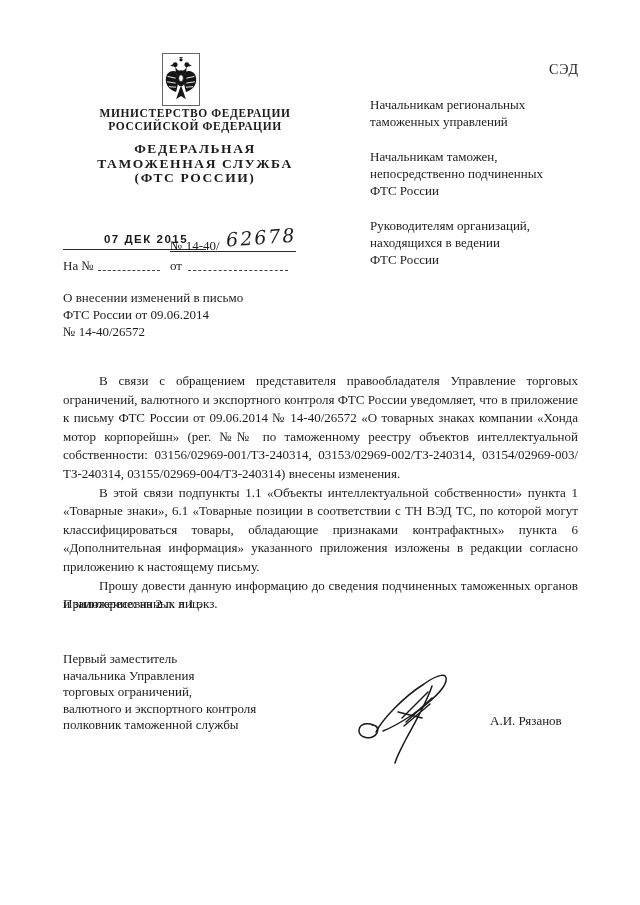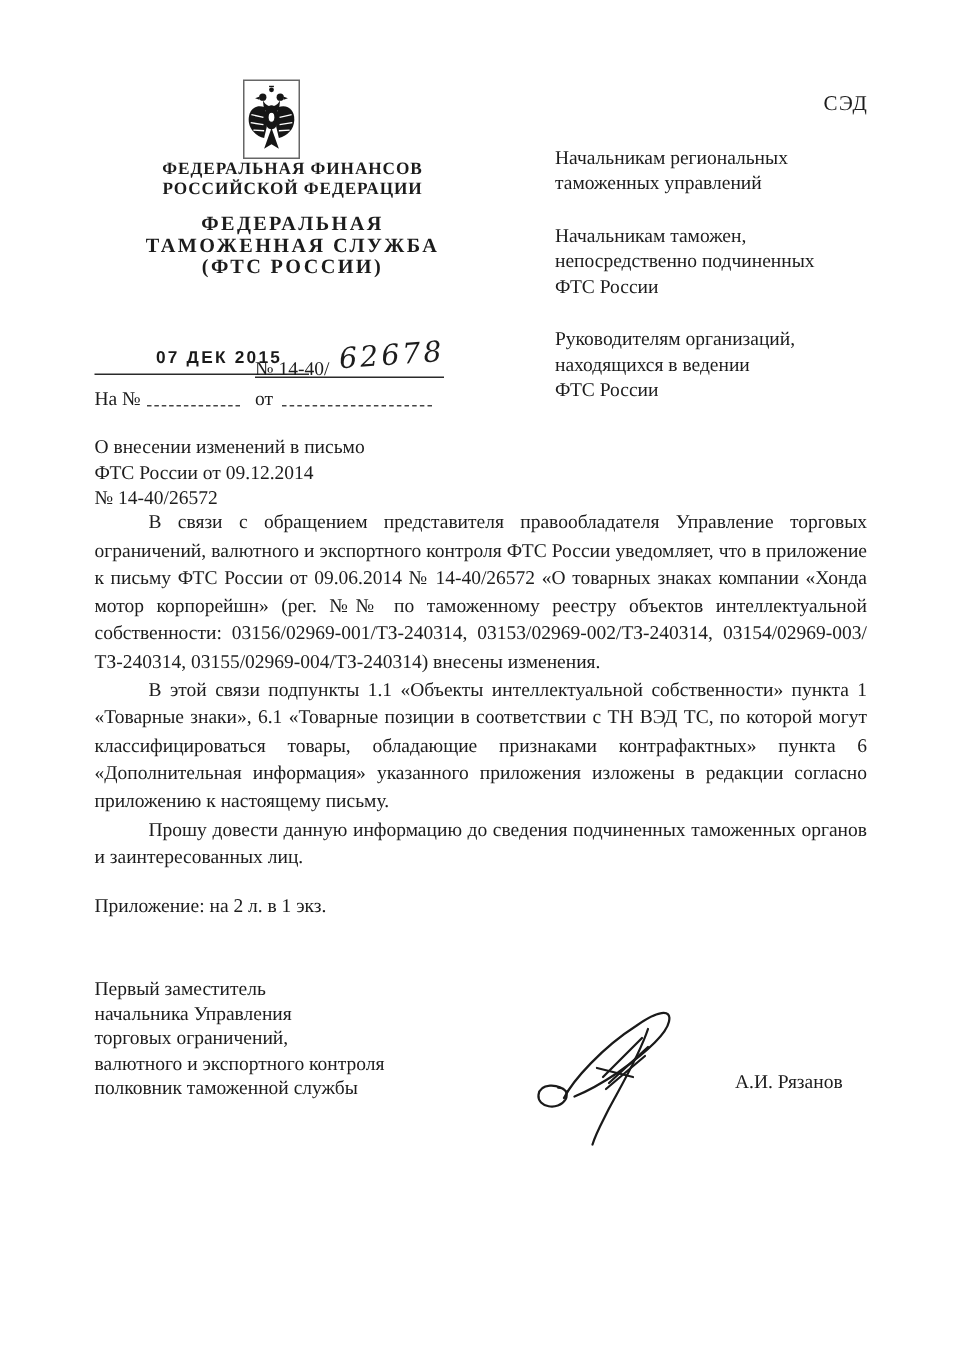--- a/index.html
+++ b/index.html
@@ -52,21 +52,21 @@
   .line-solid-b{left:170px;top:239px;width:126px;height:12px;border-bottom:1.5px solid #2a2a2a;}
   .reply-label{left:63px;top:258px;font-size:13px;text-align:right;}
   .line-dash-a{left:98px;top:258px;width:62px;height:12px;border-bottom:1.5px dashed #444;}
   .reply-from-label{left:170px;top:258px;font-size:13px;}
   .line-dash-b{left:188px;top:258px;width:100px;height:12px;border-bottom:1.5px dashed #444;}
 
   
   .subject{left:63px;top:289px;width:250px;font-size:13px;line-height:17px;white-space:pre-line;}
 
   
-  .body-text{left:63px;top:339px;width:515px;font-size:13px;line-height:18.6px;text-align:justify;}
+  .body-text{left:63px;top:372px;width:515px;font-size:13px;line-height:18.6px;text-align:justify;}
   .body-text p{margin:0;text-indent:36px;}
 
   
   .attachment{left:63px;top:596px;font-size:13px;}
 
   
   .sig-title{left:63px;top:651px;width:240px;font-size:13px;line-height:16.5px;white-space:pre-line;}
   .sig-svg{left:340px;top:660px;}
   .sig-name{left:490px;top:713px;font-size:13px;}
 </style>
@@ -98,21 +98,21 @@
         <path d="M5.5,33.5 L13.5,34"></path>
         <path d="M34,22 L25,24"></path>
         <path d="M34.5,28 L25,29.5"></path>
         <path d="M32.5,33.5 L24.5,34"></path>
       </g>
       <ellipse cx="19" cy="24" rx="2.6" ry="3.8" fill="#ffffff" stroke="#151515" stroke-width="0.9"></ellipse>
     </svg>
   </div>
 
   <div class="abs letterhead">
-    <div class="ministry">ФЕДЕРАЛЬНАЯ ФИНАНСОВ
+    <div class="ministry">МИНИСТЕРСТВО ФЕДЕРАЦИИ
 РОССИЙСКОЙ ФЕДЕРАЦИИ</div>
     <div class="agency">ФЕДЕРАЛЬНАЯ
 ТАМОЖЕННАЯ СЛУЖБА
 (ФТС РОССИИ)</div>
   </div>
 
   <div class="abs recipients">
     <div class="recipient-block">Начальникам региональных
 таможенных управлений</div>
     <div class="recipient-block">Начальникам таможен,
@@ -127,21 +127,21 @@
   <div class="abs line-solid-a"></div>
   <div class="abs line-solid-b"></div>
   <div class="abs number-prefix">№ 14-40/</div>
   <div class="abs number-handwritten">62678</div>
   <div class="abs reply-label">На №</div>
   <div class="abs line-dash-a"></div>
   <div class="abs reply-from-label">от</div>
   <div class="abs line-dash-b"></div>
 
   <div class="abs subject">О внесении изменений в письмо
-ФТС России от 09.12.2014
+ФТС России от 09.06.2014
 № 14-40/26572</div>
 
   <div class="abs body-text">
     <p>В связи с обращением представителя правообладателя Управление торговых ограничений, валютного и экспортного контроля ФТС России уведомляет, что в приложение к письму ФТС России от 09.06.2014 № 14-40/26572 «О товарных знаках компании «Хонда мотор корпорейшн» (рег. №№ по таможенному реестру объектов интеллектуальной собственности: 03156/02969-001/ТЗ-240314, 03153/02969-002/ТЗ-240314, 03154/02969-003/ТЗ-240314, 03155/02969-004/ТЗ-240314) внесены изменения.</p>
     <p>В этой связи подпункты 1.1 «Объекты интеллектуальной собственности» пункта 1 «Товарные знаки», 6.1 «Товарные позиции в соответствии с ТН ВЭД ТС, по которой могут классифицироваться товары, обладающие признаками контрафактных» пункта 6 «Дополнительная информация» указанного приложения изложены в редакции согласно приложению к настоящему письму.</p>
     <p>Прошу довести данную информацию до сведения подчиненных таможенных органов и заинтересованных лиц.</p>
   </div>
 
   <div class="abs attachment">Приложение: на 2 л. в 1 экз.</div>
 

